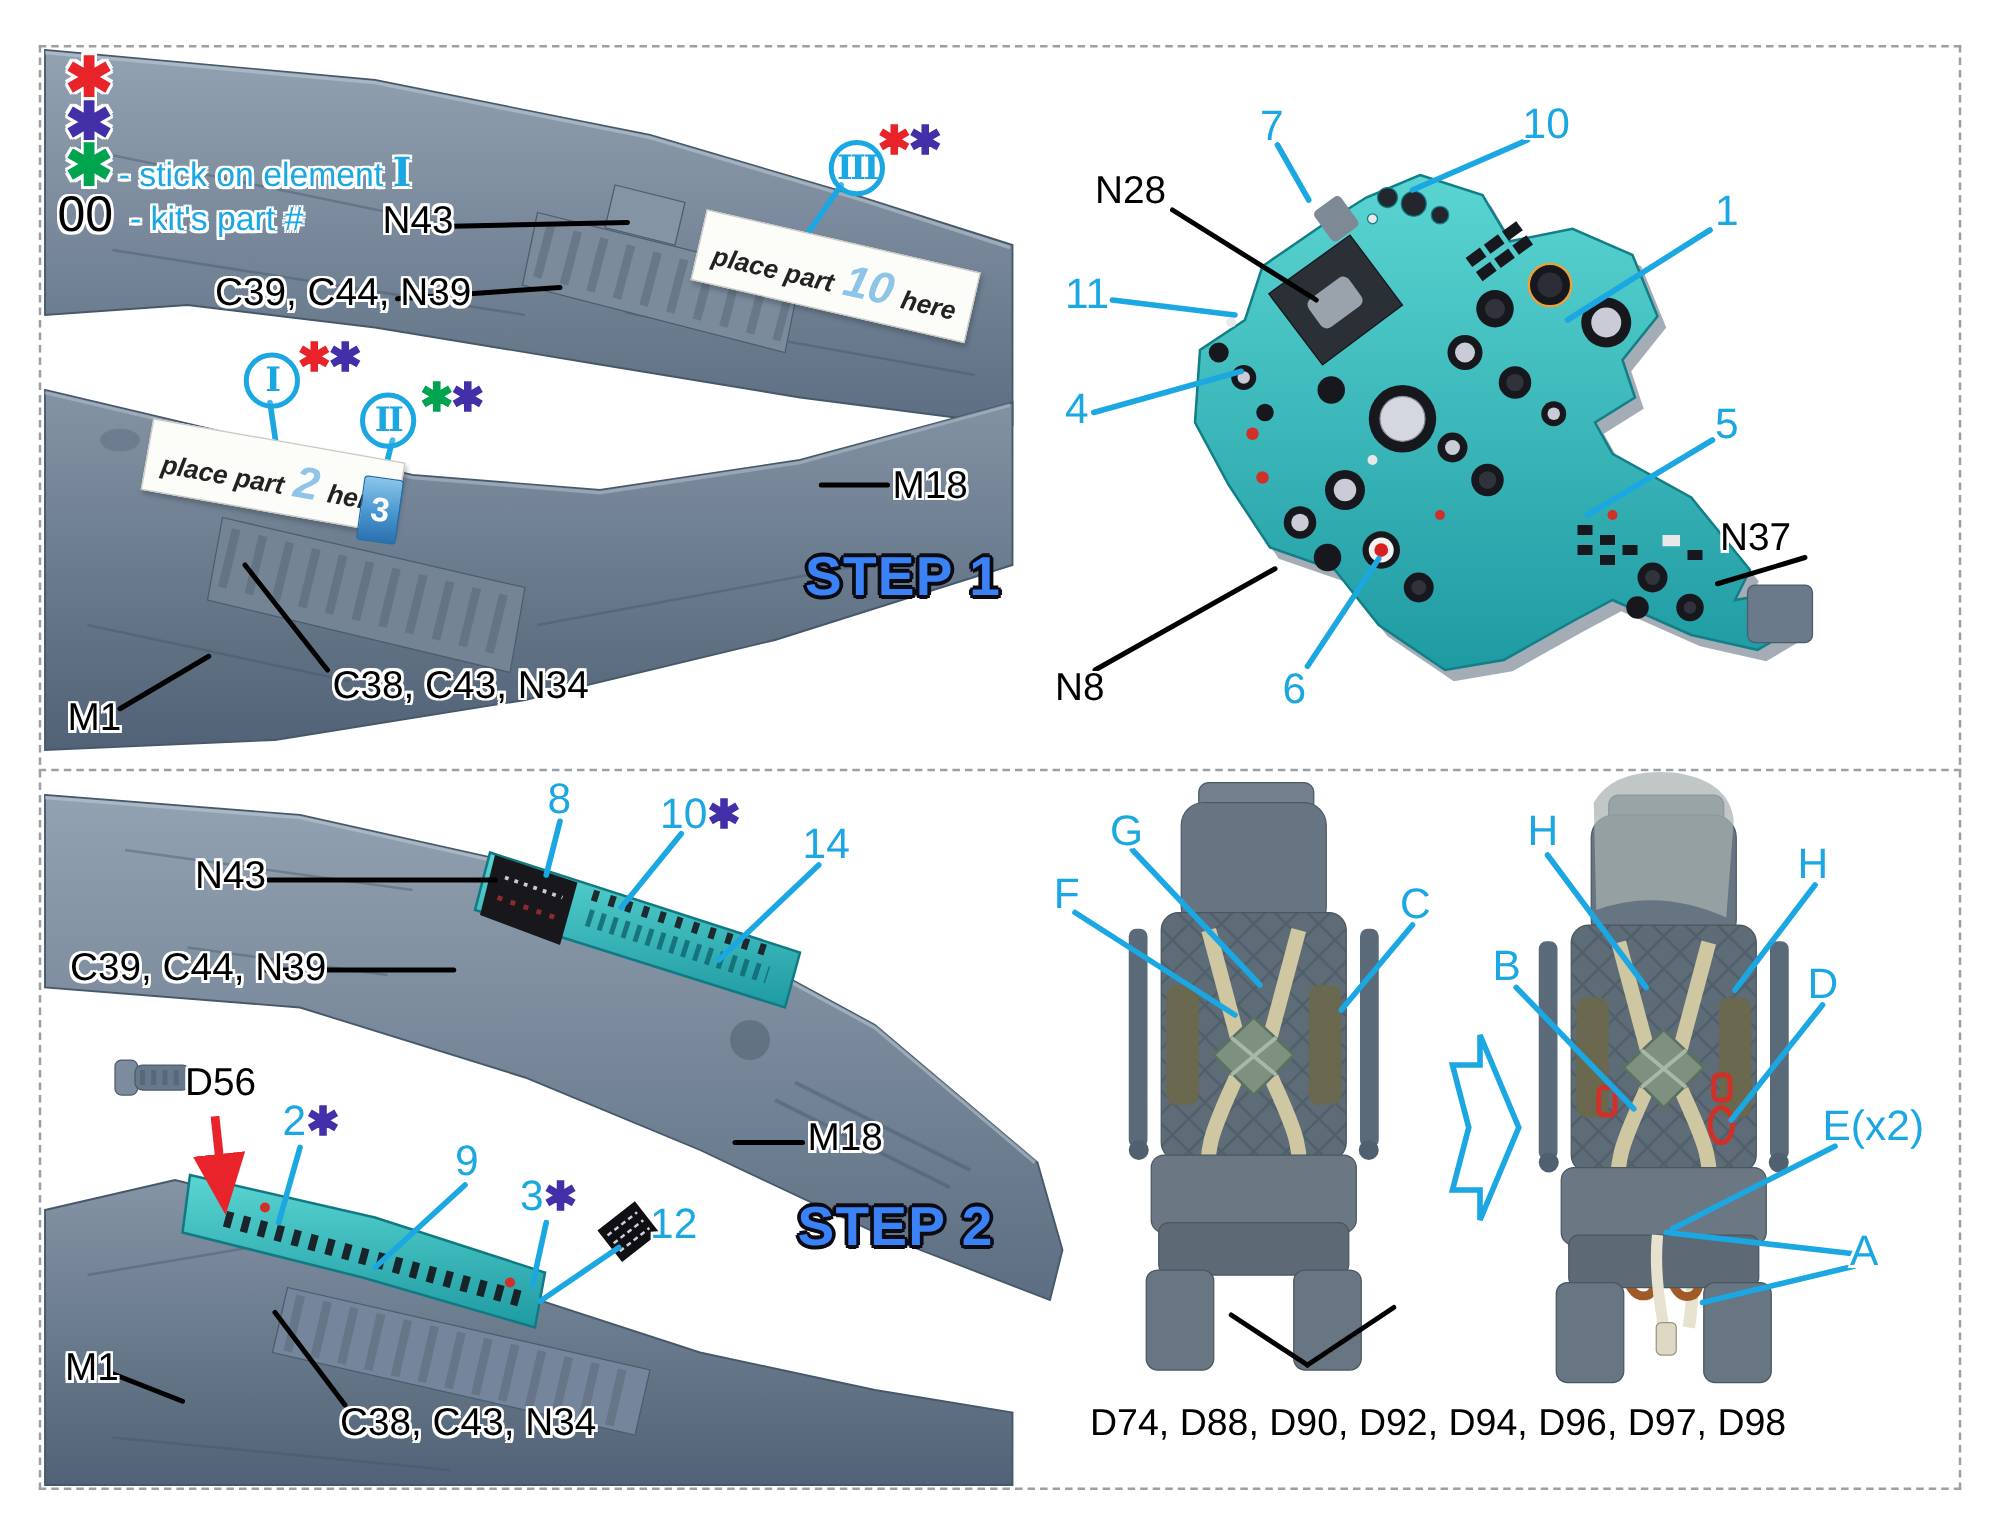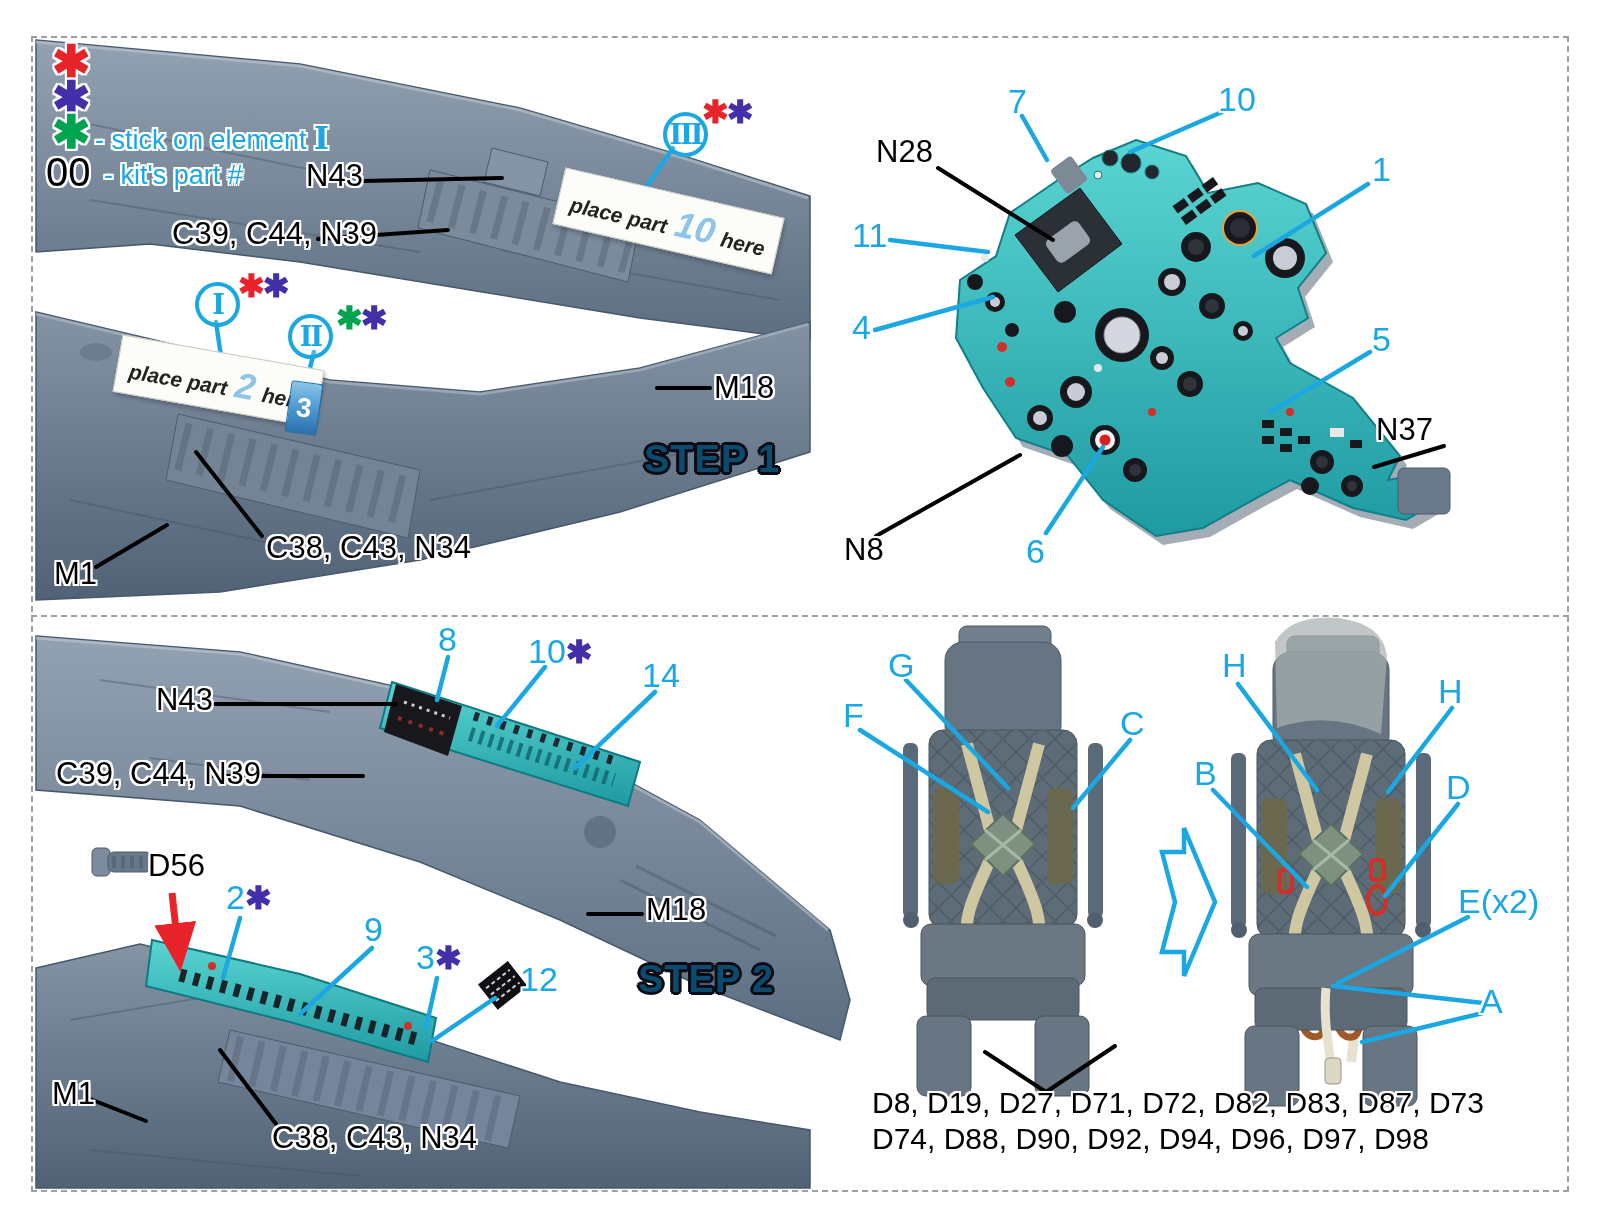--- a/index.html
+++ b/index.html
@@ -17,21 +17,21 @@
   .leg-sym{font-size:46px;font-weight:bold;line-height:.8;}
   .leg-00{font-size:40px;color:#000;}
   .m-red{color:#e8232a;}
   .m-purple{color:#4330a8;}
   .m-green{color:#00a44f;}
   .marks{font-size:32px;font-weight:bold;letter-spacing:-2px;}
   .roman{position:absolute;z-index:5;width:37px;height:37px;border:4px solid #1aa7e2;border-radius:50%;
          color:#1aa7e2;font-family:"DejaVu Serif",serif;font-weight:bold;font-size:27px;
          display:flex;align-items:center;justify-content:center;background:rgba(255,255,255,.2);letter-spacing:-2px;}
   .roman-inline{font-family:"DejaVu Serif",serif;font-weight:bold;font-size:32px;color:#1aa7e2;}
-  .step-title{font-size:38px;font-weight:bold;color:#0c4a6e;letter-spacing:1px;
+  .step-title{font-size:44px;font-weight:bold;color:#3b82f6;letter-spacing:1px;
       text-shadow:3px 0 0 #0b0b14,-3px 0 0 #0b0b14,0 3px 0 #0b0b14,0 -3px 0 #0b0b14,
       2px 2px 0 #0b0b14,-2px -2px 0 #0b0b14,2px -2px 0 #0b0b14,-2px 2px 0 #0b0b14;}
   .sticker{position:absolute;z-index:4;background:#fcfcf8;border:1px solid #c9c9c2;
       box-shadow:2px 3px 4px rgba(40,50,60,.35);padding:8px 12px 6px 12px;
       font-style:italic;font-weight:bold;color:#222;font-size:21px;}
   .sticker .num{font-size:36px;color:#8ec4e6;padding:0 2px;
       text-shadow:-1px 0 #fff,1px 0 #fff,0 -1px #fff,0 1px #fff;}
   .chip{position:absolute;z-index:4;width:30px;height:50px;border:1px solid #1d6fa8;border-radius:3px;
       background:linear-gradient(175deg,#8cc6ea 0%,#4796cf 55%,#2a6fae 100%);
       color:#fff;font-weight:bold;font-size:27px;display:flex;align-items:center;justify-content:center;}
@@ -413,15 +413,14 @@
 
   <div class="lbl lc halo" style="left:888px;top:648px">G</div>
   <div class="lbl lc halo" style="left:843px;top:698px">F</div>
   <div class="lbl lc halo" style="left:1120px;top:706px">C</div>
   <div class="lbl lc halo" style="left:1222px;top:648px">H</div>
   <div class="lbl lc halo" style="left:1438px;top:674px">H</div>
   <div class="lbl lc halo" style="left:1194px;top:756px">B</div>
   <div class="lbl lc halo" style="left:1446px;top:770px">D</div>
   <div class="lbl lc halo" style="left:1458px;top:884px">E(x2)</div>
   <div class="lbl lc halo" style="left:1480px;top:984px">A</div>
-  <div class="lbl parts halo" style="left:872px;top:1088px">D8, D19, D27, D71, D72, D82, D83, D87, D73</div>
   <div class="lbl parts halo" style="left:872px;top:1124px">D74, D88, D90, D92, D94, D96, D97, D98</div>
 </div>
 
 </body></html>

